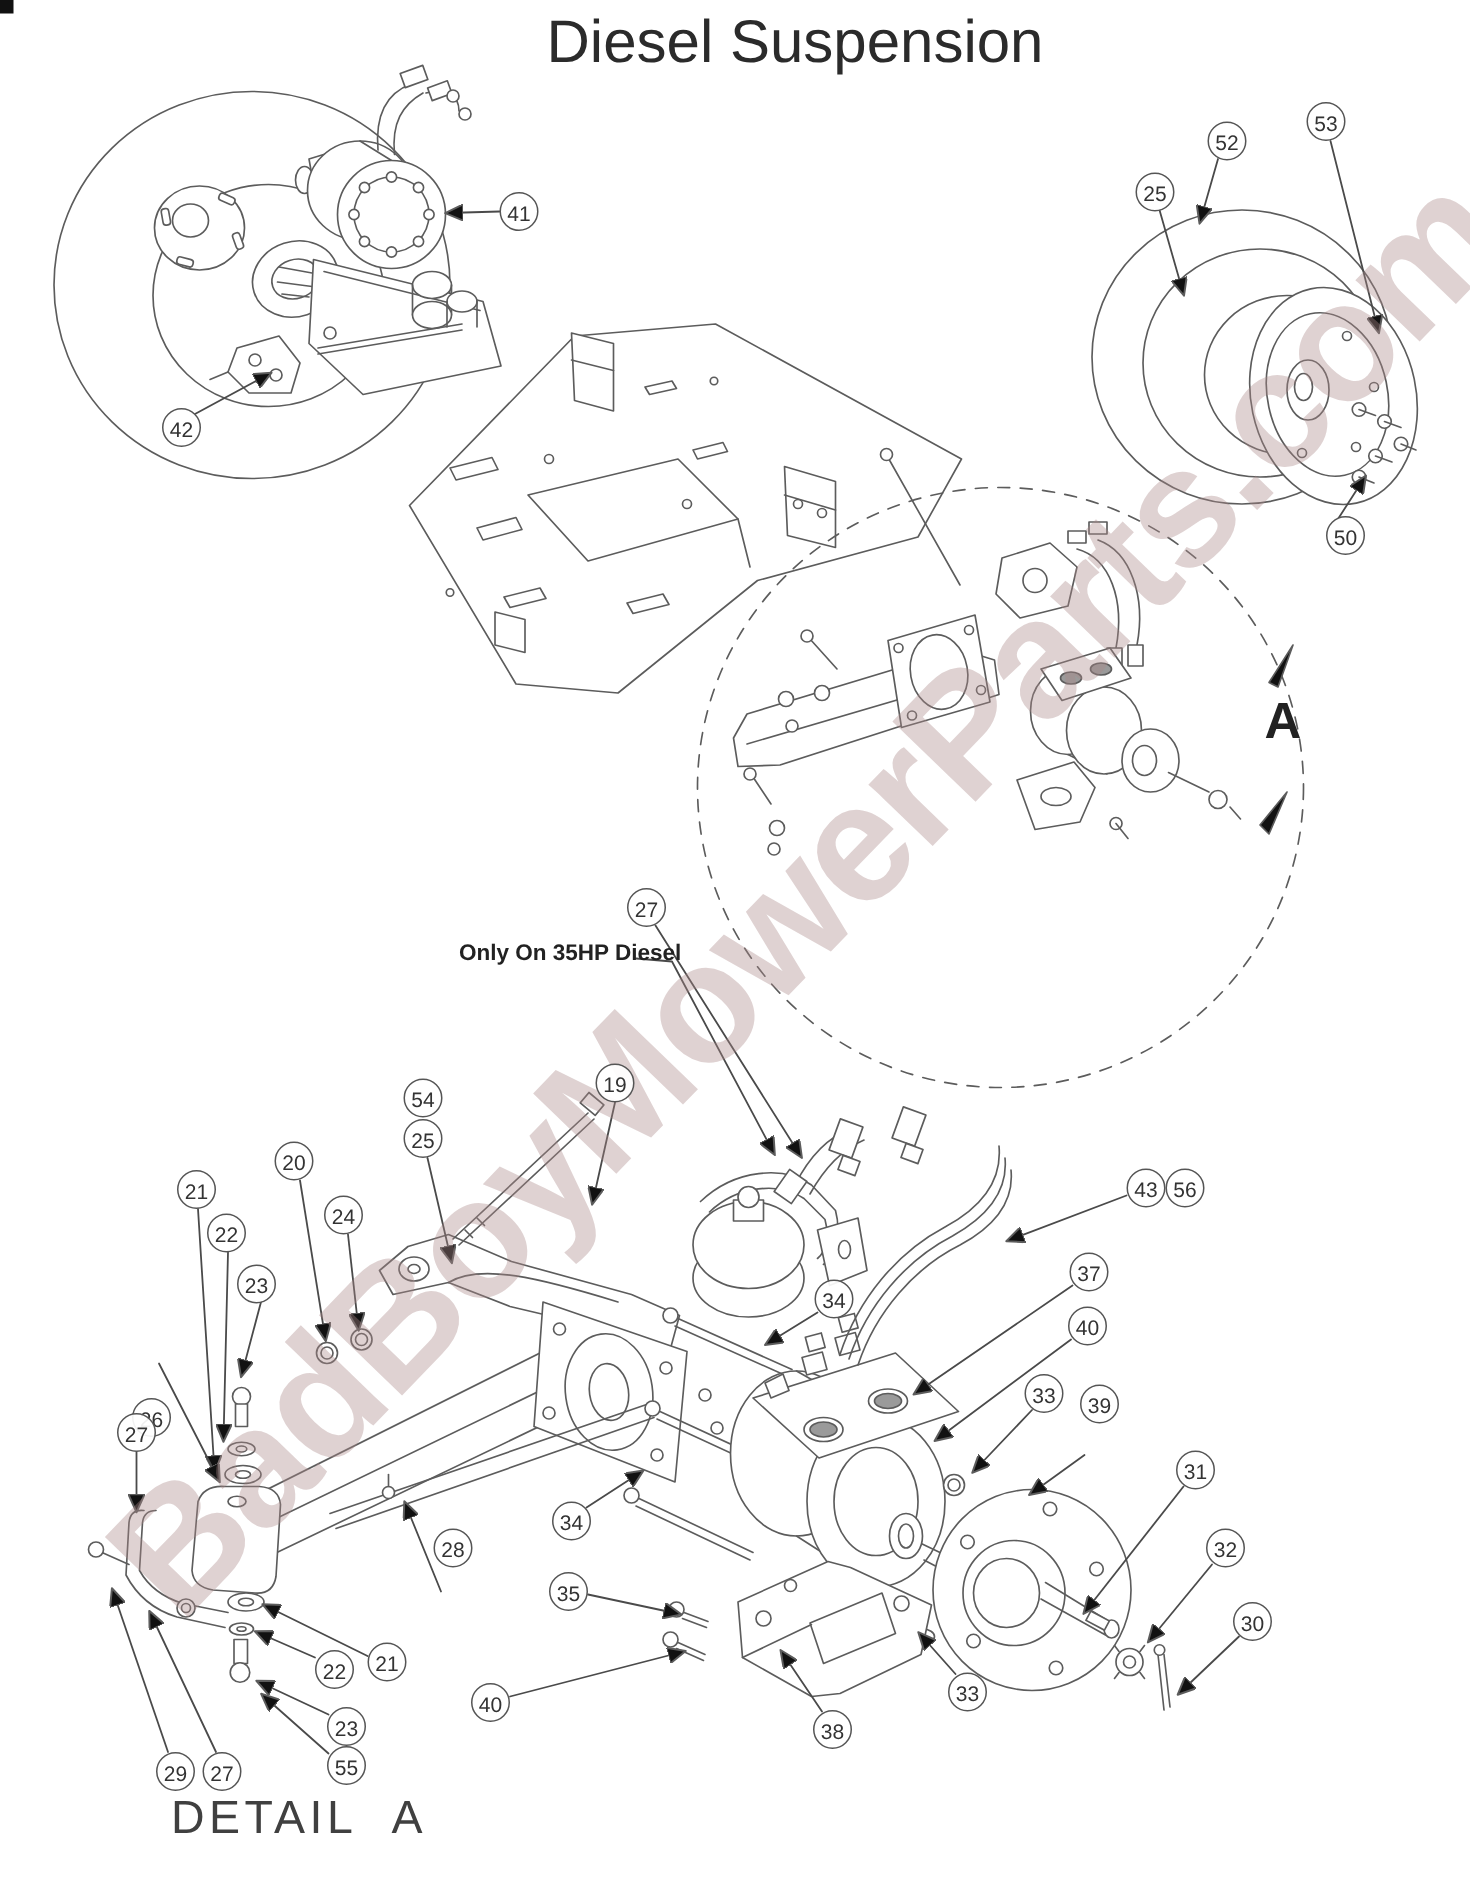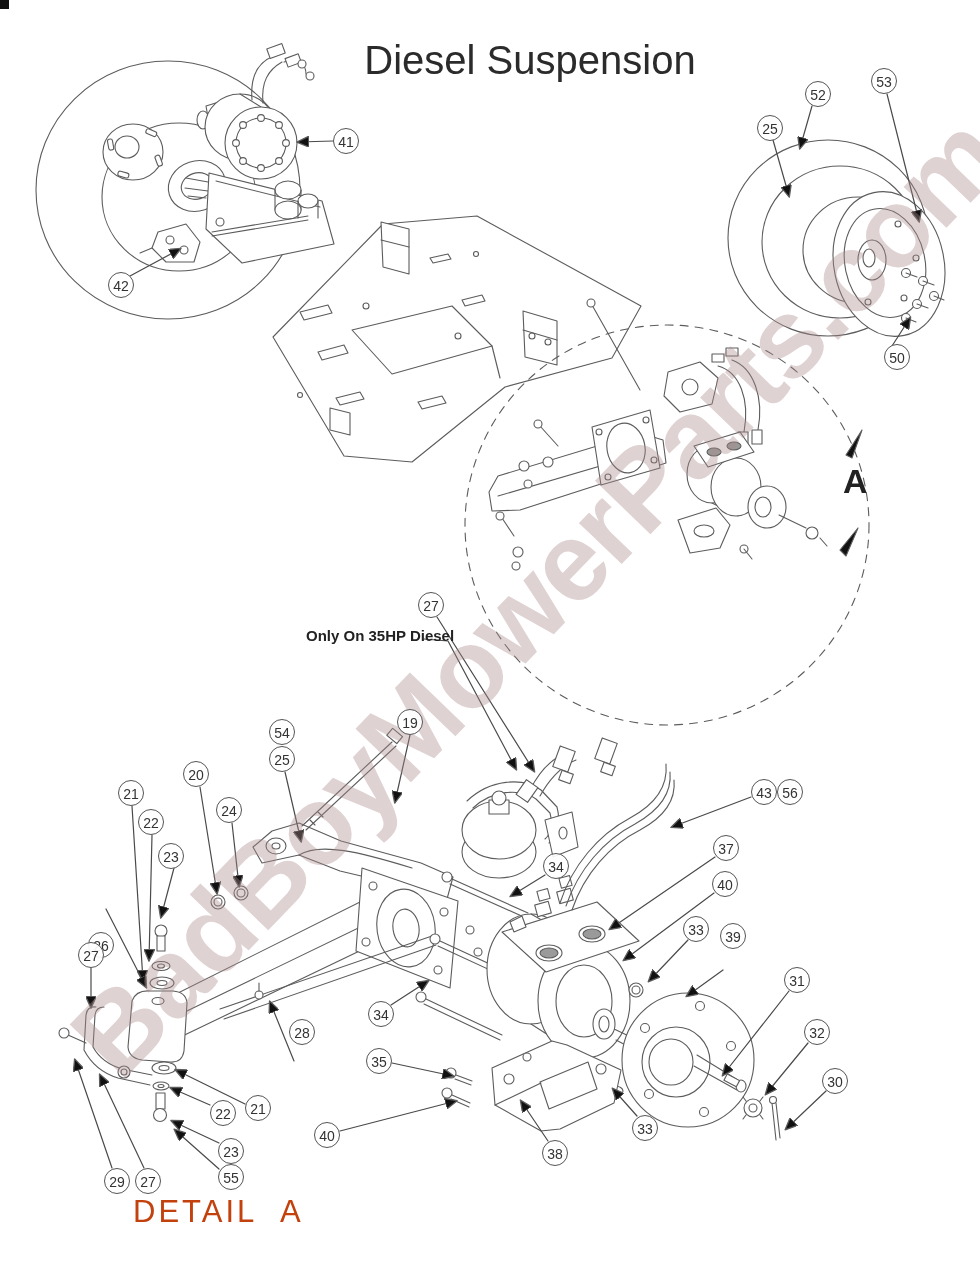--- a/index.html
+++ b/index.html
@@ -2,24 +2,24 @@
 <html><head>
 <meta charset="utf-8">
 <style>
   html,body{margin:0;padding:0;background:#888;}
   #page{position:relative;width:980px;height:1264px;background:#ffffff;overflow:hidden;
         font-family:"Liberation Sans",sans-serif;margin:0 auto;}
   #art{position:absolute;left:0;top:0;width:980px;height:1264px;}
   #art *{stroke:#5c5c5c;stroke-width:1.1;stroke-linejoin:round;stroke-linecap:round;}
   #art .leader{stroke:#4a4a4a;stroke-width:1.2;}
   .txt{position:absolute;color:#2b2b2b;white-space:nowrap;}
-  #title{left:300px;top:6px;width:460px;text-align:center;font-size:40px;color:#2b2b2b;margin-top:32px;}
+  #title{left:300px;top:6px;width:460px;text-align:center;font-size:40px;color:#2b2b2b;}
   #note35{left:306px;top:627px;font-size:15px;color:#222;font-weight:bold;}
   #viewA{left:843px;top:462px;font-size:34px;font-weight:600;color:#222;}
-  #detailA{left:114px;top:1194px;font-size:31px;letter-spacing:3px;word-spacing:14px;color:#c2410c;margin-left:19px;}
+  #detailA{left:114px;top:1194px;font-size:31px;letter-spacing:3px;word-spacing:14px;color:#404040;}
   #wm{left:46px;top:1012px;transform:rotate(-46deg);transform-origin:0 0;
       font-size:112px;font-weight:700;letter-spacing:-2px;
       color:rgba(172,138,138,0.38);pointer-events:none;}
   .co{position:absolute;width:26px;height:26px;border:1.5px solid #555;border-radius:50%;
       background:rgba(255,255,255,0.92);color:#333;font-size:14px;line-height:26px;
       text-align:center;box-sizing:border-box;}
   #corner{position:absolute;left:0;top:0;width:9px;height:9px;background:#111;}
 </style>
 </head>
 <body>

